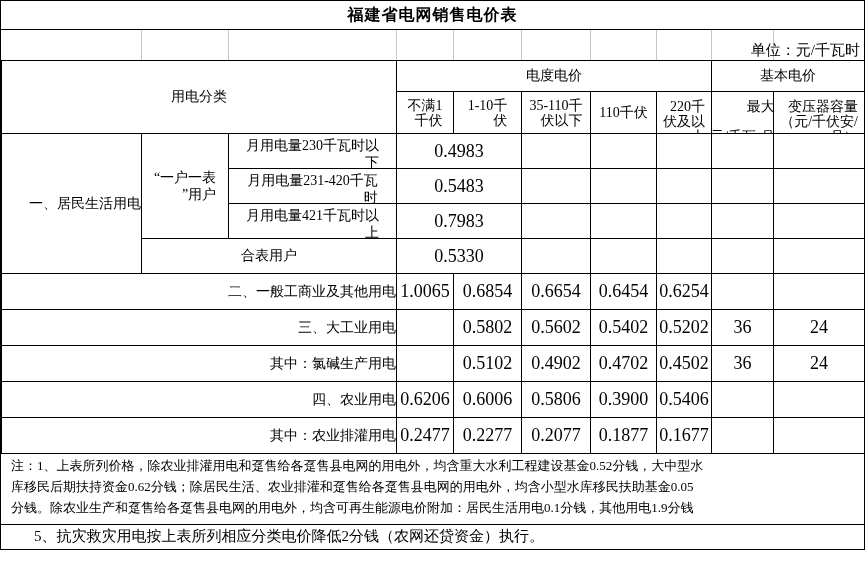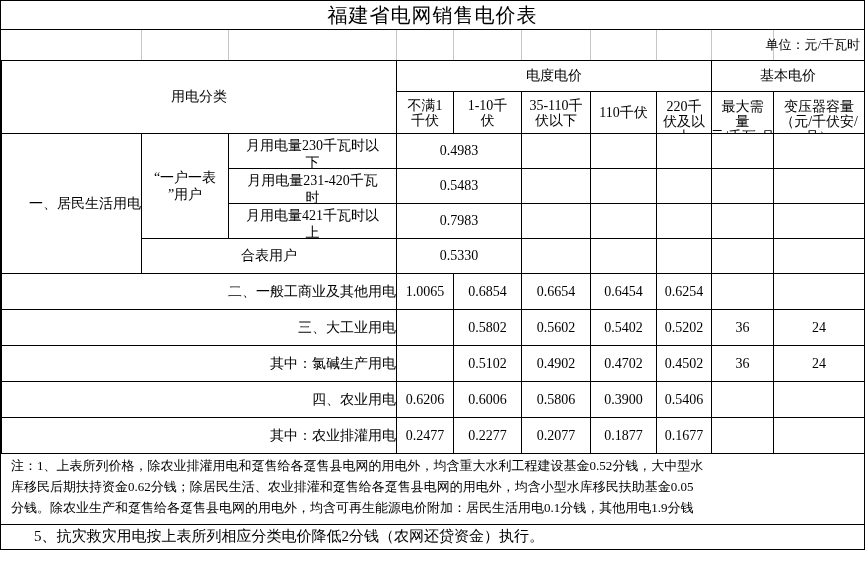--- a/index.html
+++ b/index.html
@@ -2,44 +2,44 @@
 <html><head>
 <meta charset="utf-8">
 <style>
   html,body{margin:0;padding:0;background:#fff;}
   body{width:865px;height:566px;overflow:hidden;
        font-family:"Liberation Serif","DejaVu Serif",serif;color:#000;}
   .sheet{width:863px;border:1px solid #000;background:#fff;box-sizing:content-box;}
 
   
   .title-row{height:28px;border-bottom:1px solid #000;text-align:center;}
-  .title-row span{font-size:20px;font-weight:normal;line-height:28px;letter-spacing:1px;}
+  .title-row span{font-size:16px;font-weight:bold;line-height:28px;letter-spacing:1px;}
 
   
   .unit-row{position:relative;height:30px;}
   .gl{position:absolute;top:0;bottom:0;width:1px;background:#c6c6c6;}
-  .unit-text{position:absolute;right:4px;bottom:6px;font-size:13px;}
+  .unit-text{position:absolute;right:4px;bottom:0;font-size:15px;}
 
   
   table{border-collapse:collapse;table-layout:fixed;width:863px;}
   td{border:1px solid #000;font-size:14px;text-align:center;vertical-align:middle;
      padding:0;overflow:hidden;}
   tr.h1{height:31px;}
   tr.h2{height:42px;}
   tr.res{height:35px;}
   tr.data{height:36px;}
   td .cellbox{overflow:hidden;display:flex;justify-content:center;align-items:center;
-     white-space:pre;text-align:center;line-height:15px;}
+     white-space:pre;text-align:right;line-height:15px;}
   td .h2box{height:40px;}
   td .topclip{align-items:flex-start;padding-top:6px;box-sizing:border-box;}
   td .tierbox{height:33px;line-height:17px;align-items:flex-start;padding-top:2px;
      box-sizing:border-box;}
   td.label{text-align:right;padding-left:5px;}
   td.indent{padding-left:37px;margin-left:36px;}
-  td.num{font-size:14px;}
+  td.num{font-size:18px;}
 
   
   .note1{height:70px;overflow:hidden;white-space:pre;font-size:13px;line-height:21px;
          padding:1px 0 0 10px;box-sizing:border-box;}
   .note2{height:25px;overflow:hidden;white-space:pre;font-size:15px;line-height:23px;
          padding-left:33px;border-top:1px solid #000;box-sizing:border-box;}
 </style>
 </head>
 <body>
 

